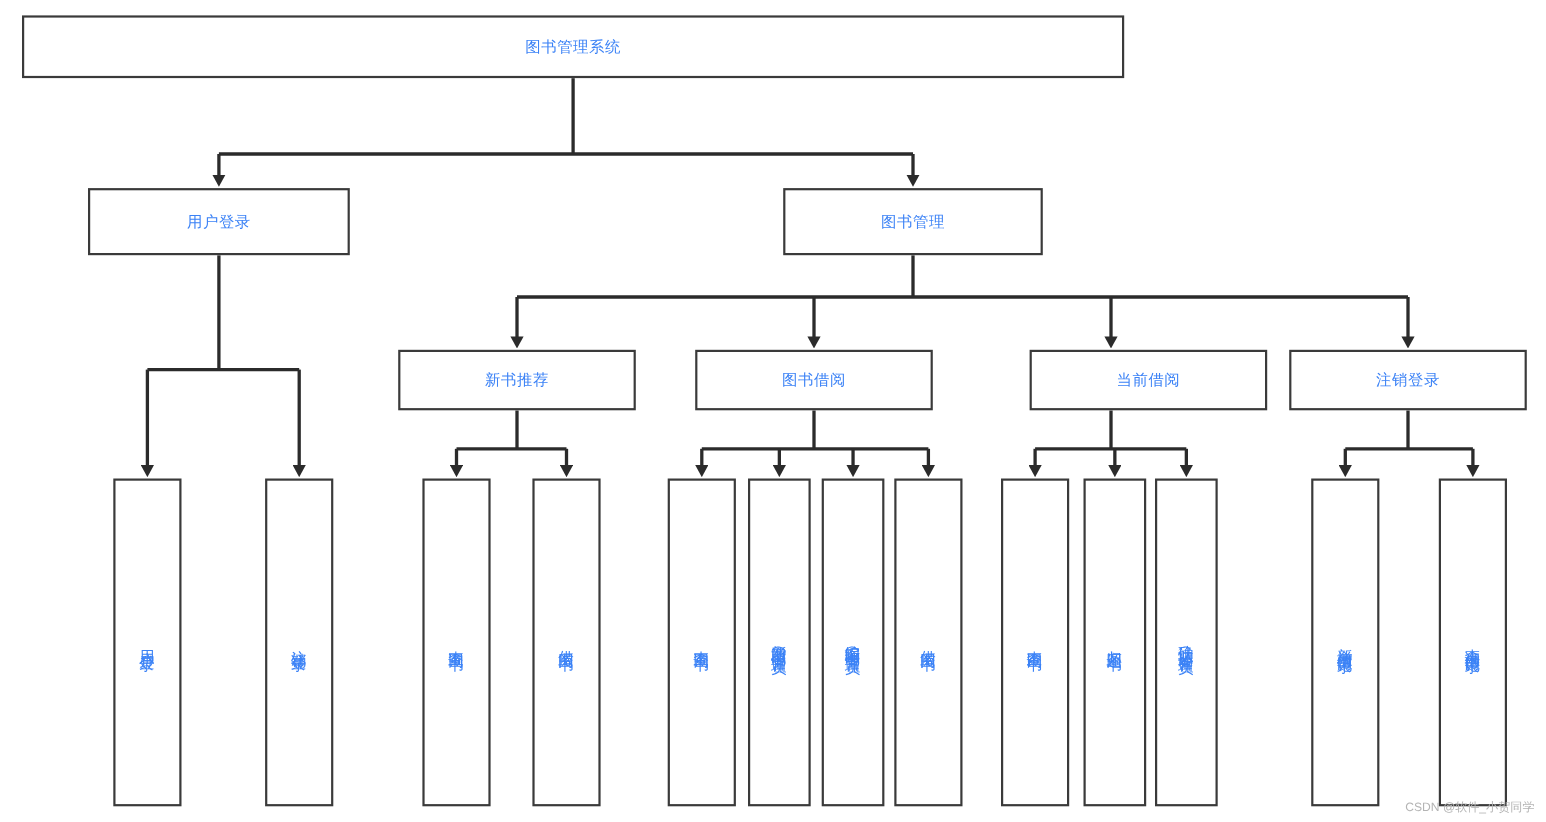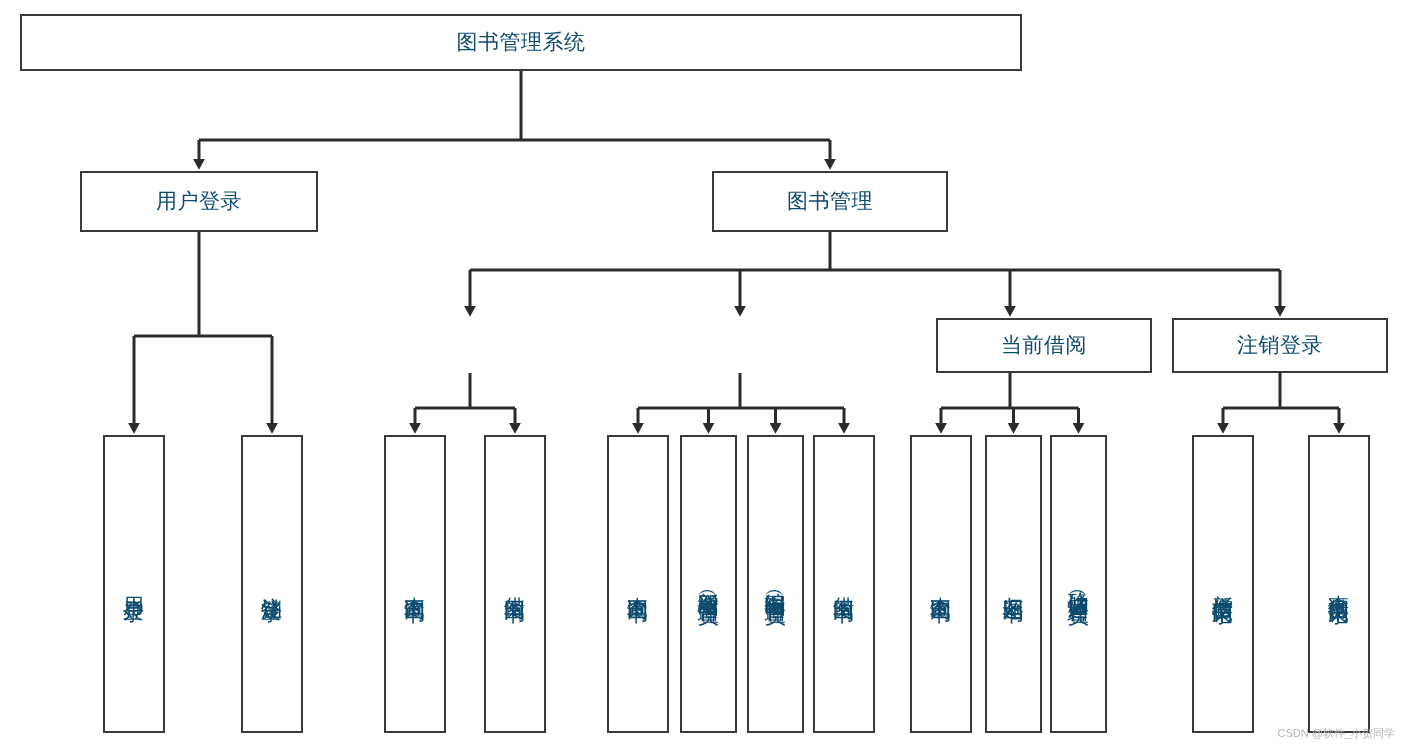--- a/index.html
+++ b/index.html
@@ -28,22 +28,22 @@
     position: absolute;
     box-sizing: border-box;
     background: #ffffff;
     border: 2px solid #3a3a3a;
     display: flex;
     align-items: center;
     justify-content: center;
     z-index: 5;
   }
   .node-label {
-    font-size: 21px;
-    color: #0c4a6e;
+    font-size: 14px;
+    color: #3b82f6;
     line-height: 1.18;
     text-align: center;
     white-space: nowrap;
     letter-spacing: 0.5px;
   }
   .node.vertical .node-label {
     writing-mode: vertical-rl;
     text-orientation: upright;
     white-space: normal;
     letter-spacing: 2px;
@@ -112,20 +112,26 @@
     <span class="node-label">图书管理系统</span>
   </div>
 
   <div class="node" style="left: 80px; top: 171px; width: 238px; height: 61px;">
     <span class="node-label">用户登录</span>
   </div>
   <div class="node" style="left: 712px; top: 171px; width: 236px; height: 61px;">
     <span class="node-label">图书管理</span>
   </div>
 
+  <div class="node" style="left: 362px; top: 318px; width: 216px; height: 55px;">
+    <span class="node-label">新书推荐</span>
+  </div>
+  <div class="node" style="left: 632px; top: 318px; width: 216px; height: 55px;">
+    <span class="node-label">图书借阅</span>
+  </div>
   <div class="node" style="left: 902px; top: 318px; width: 216px; height: 55px; margin-left: 34px;">
     <span class="node-label">当前借阅</span>
   </div>
   <div class="node" style="left: 1172px; top: 318px; width: 216px; height: 55px;">
     <span class="node-label">注销登录</span>
   </div>
 
   <div class="node vertical" style="left: 103px; top: 435px; width: 62px; height: 298px;">
     <span class="node-label">用户登录</span>
   </div>

